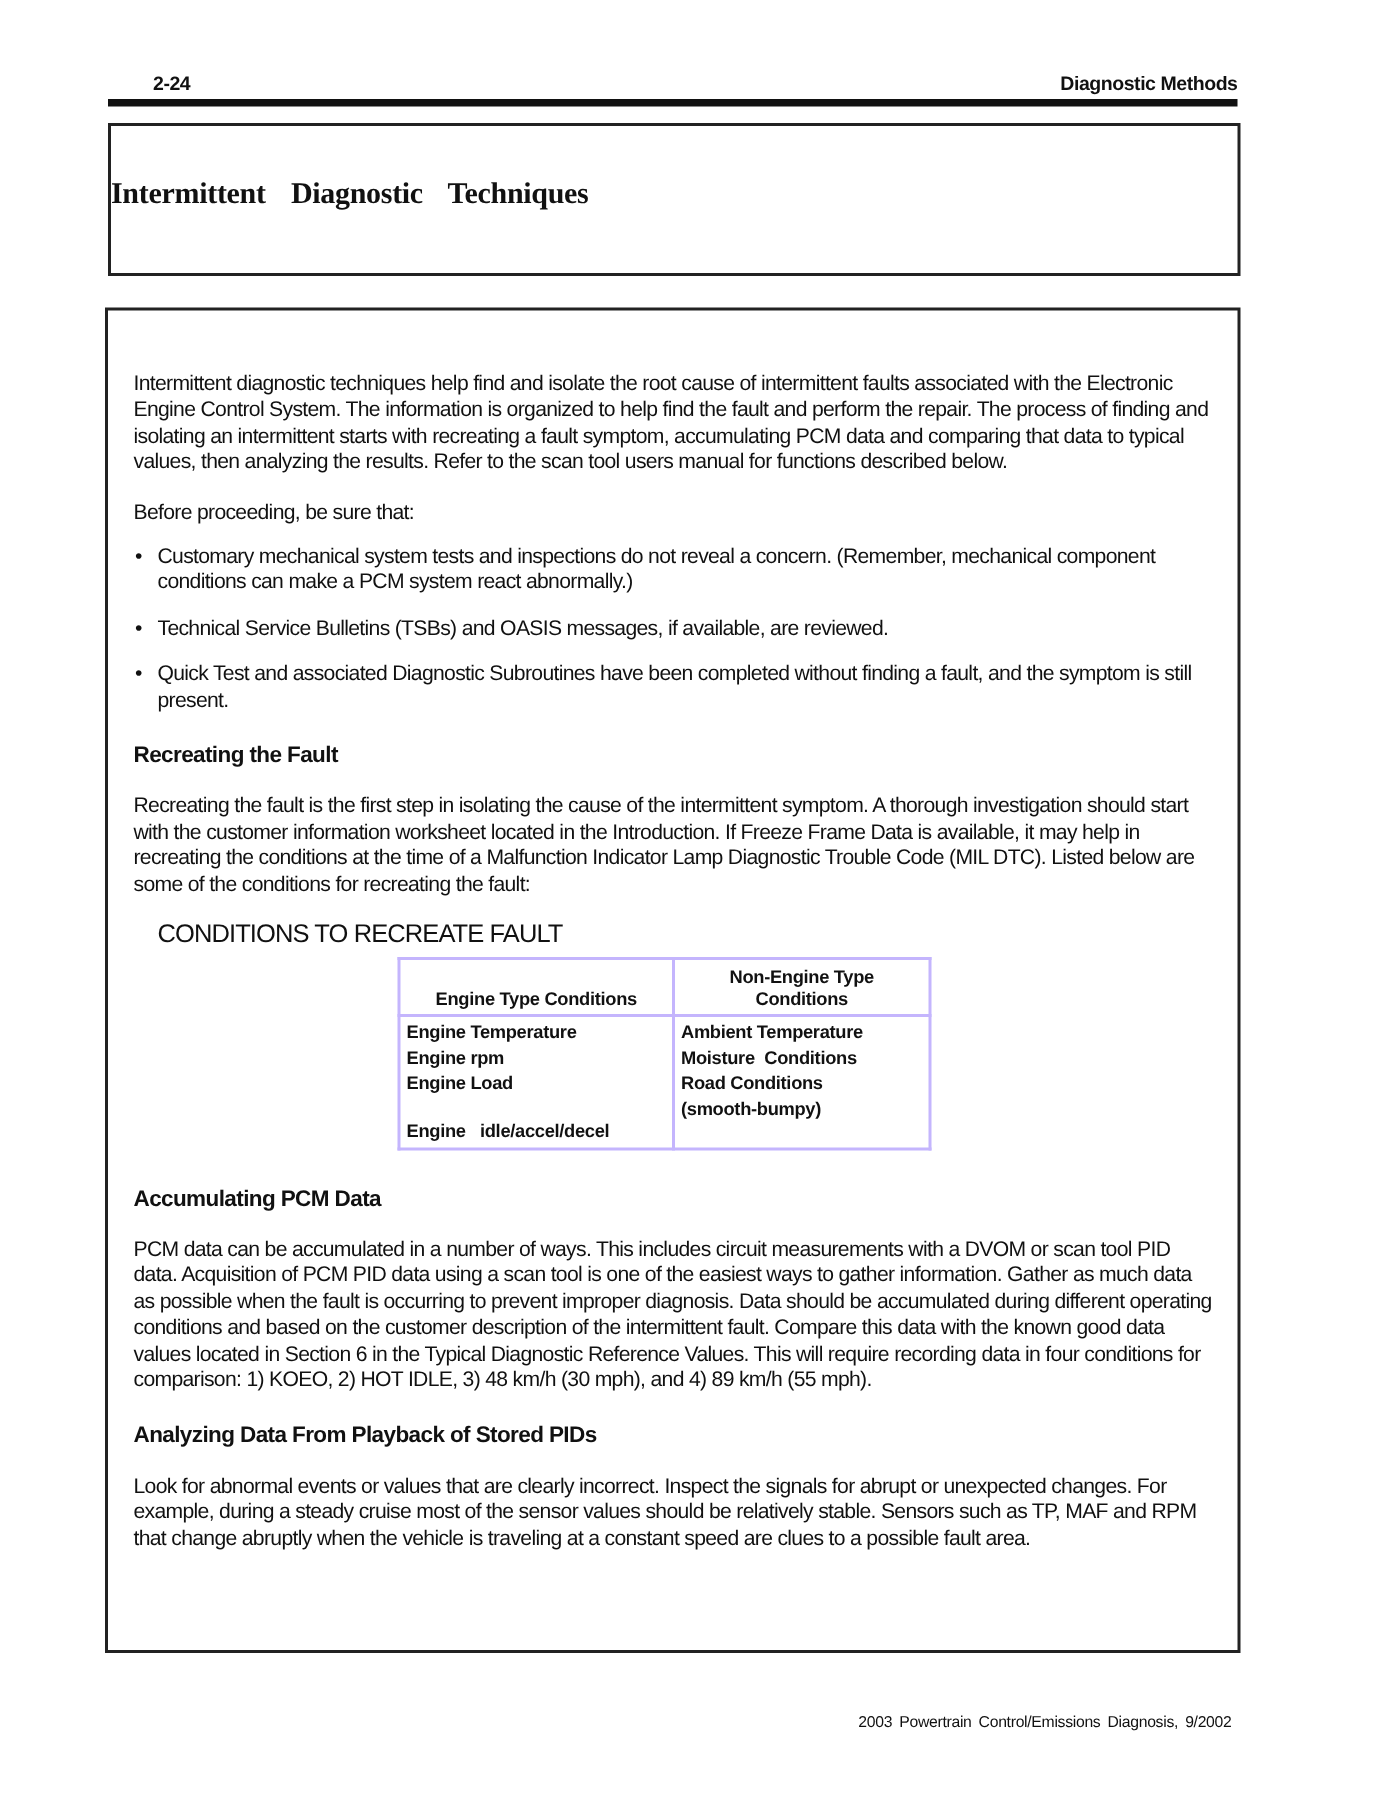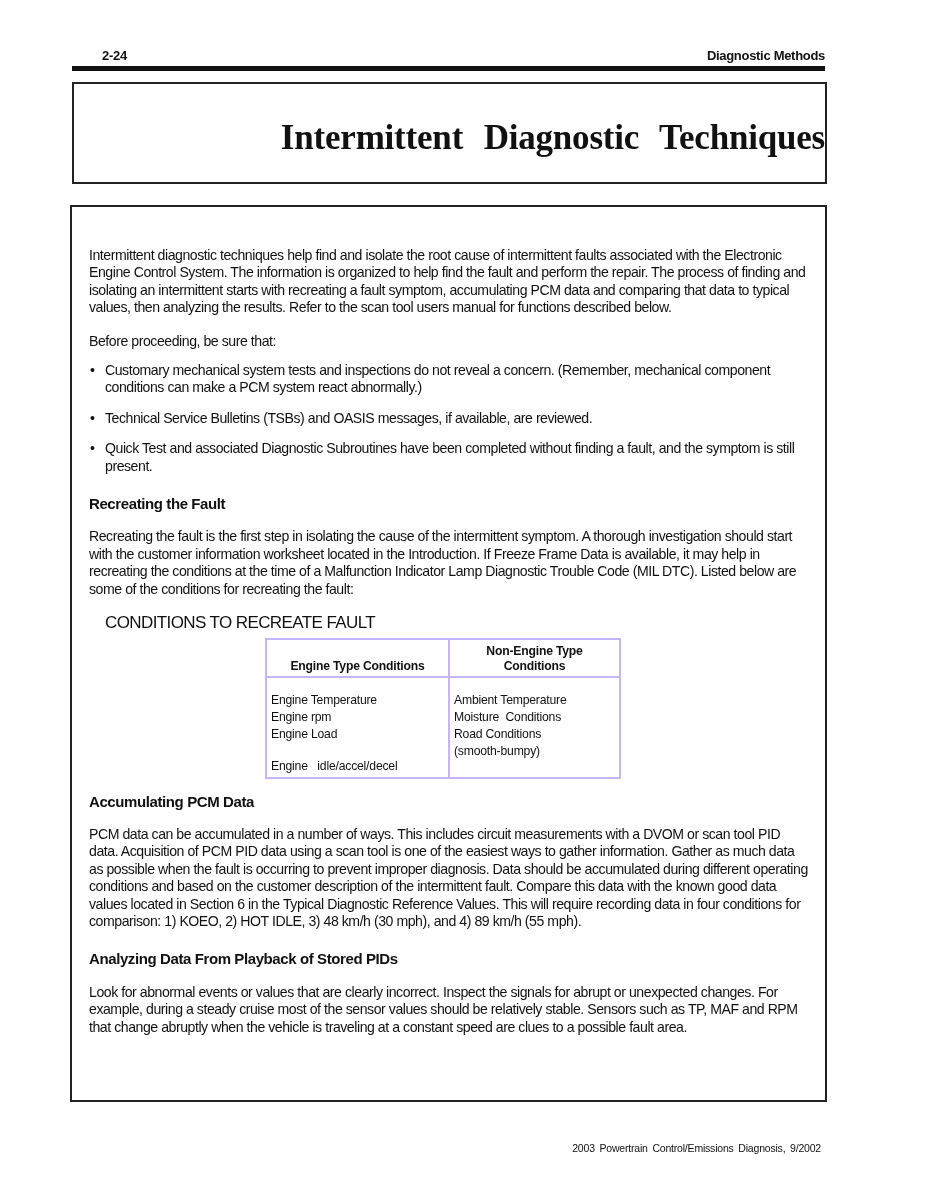--- a/index.html
+++ b/index.html
@@ -2,34 +2,34 @@
 <html><head>
   <meta charset="utf-8">
   <style>
     html, body { margin: 0; padding: 0; background: #ffffff; }
     body { width: 927px; height: 1200px; position: relative; overflow: hidden; color: #111; font-family: "Liberation Sans", sans-serif; }
     .page-header { position: absolute; left: 72px; top: 48px; width: 753px; height: 20px; }
     .page-number { position: absolute; left: 0; top: 0; font-weight: bold; font-size: 13px; letter-spacing: -0.3px; margin-left: 30px; }
     .section-name { position: absolute; right: 0; top: 0; font-weight: bold; font-size: 13px; letter-spacing: -0.3px; }
     .header-rule { position: absolute; left: 72px; top: 66px; width: 753px; height: 5px; background: #111; }
     .title-box { position: absolute; left: 72px; top: 82px; width: 751px; height: 98px; border: 2px solid #222; box-sizing: content-box; }
-    .title { position: absolute; left: 0; right: 0; top: 34px; text-align: right; font-family: "Liberation Serif", serif; font-weight: bold; font-size: 35px; word-spacing: 12px; letter-spacing: -0.2px; }
+    .title { position: absolute; left: 0; right: 0; top: 34px; text-align: left; font-family: "Liberation Serif", serif; font-weight: bold; font-size: 20px; word-spacing: 12px; letter-spacing: -0.2px; }
     .content-box { position: absolute; left: 70px; top: 205px; width: 753px; height: 893px; border: 2px solid #222; box-sizing: content-box; }
     .content { position: absolute; left: 17px; top: 40px; width: 720px; font-size: 14.1px; line-height: 17.4px; letter-spacing: -0.45px; }
     p { margin: 0 0 16px 0; }
     .bullets { list-style: none; margin: 0; padding: 0; }
     .bullets li { position: relative; padding-left: 16px; margin-bottom: 13px; }
     .bullets li .dot { position: absolute; left: 1px; top: 0; }
     h3 { margin: 20px 0 16px 0; font-size: 15px; font-weight: bold; letter-spacing: -0.4px; }
     .table-caption { font-weight: normal; font-size: 17px; margin: 0 0 6px 16px; letter-spacing: -0.6px; }
     table.cond { border-collapse: collapse; margin-left: 176px; width: 356px; font-size: 12.2px; letter-spacing: -0.2px; }
     table.cond th, table.cond td { border: 2px solid #c4b5fd; vertical-align: top; padding: 2px 4px; }
     table.cond th { font-weight: bold; text-align: center; vertical-align: bottom; line-height: 15px; padding: 4px 4px 2px 4px; }
     table.cond th.c1 { width: 173px; margin-top: 24px; }
-    table.cond td { line-height: 17px; padding-top: 14px; }
+    table.cond td { line-height: 17px; padding-top: 2px; font-weight: bold; }
     .cell-line { display: block; }
     .gap { display: block; height: 15px; }
     .after-table { margin-top: 14px; }
     .footer { position: absolute; right: 106px; top: 1112px; font-size: 10.5px; letter-spacing: -0.2px; word-spacing: 2px; margin-top: 30px; }
   </style>
 </head>
 <body>
 
 <div class="page-header">
   <span class="page-number">2-24</span>
@@ -82,21 +82,21 @@
           <td>
             <span class="cell-line">Ambient Temperature</span>
             <span class="cell-line" style="white-space:pre;">Moisture  Conditions</span>
             <span class="cell-line">Road Conditions</span>
             <span class="cell-line">(smooth-bumpy)</span>
           </td>
         </tr>
       </tbody>
     </table>
 
-    <h3 class="after-table" style="margin-top:14px;">Accumulating PCM Data</h3>
+    <h3 class="after-table" style="margin-top:24px;">Accumulating PCM Data</h3>
     <p>PCM data can be accumulated in a number of ways. This includes circuit measurements with a DVOM or scan tool PID data. Acquisition of PCM PID data using a scan tool is one of the easiest ways to gather information. Gather as much data as possible when the fault is occurring to prevent improper diagnosis. Data should be accumulated during different operating conditions and based on the customer description of the intermittent fault. Compare this data with the known good data values located in Section 6 in the Typical Diagnostic Reference Values. This will require recording data in four conditions for comparison: 1) KOEO, 2) HOT IDLE, 3) 48 km/h (30 mph), and 4) 89 km/h (55 mph).</p>
 
     <h3>Analyzing Data From Playback of Stored PIDs</h3>
     <p>Look for abnormal events or values that are clearly incorrect. Inspect the signals for abrupt or unexpected changes. For example, during a steady cruise most of the sensor values should be relatively stable. Sensors such as TP, MAF and RPM that change abruptly when the vehicle is traveling at a constant speed are clues to a possible fault area.</p>
   </div>
 </div>
 
 <div class="footer">2003 Powertrain Control/Emissions Diagnosis, 9/2002</div>
 
 </body></html>

